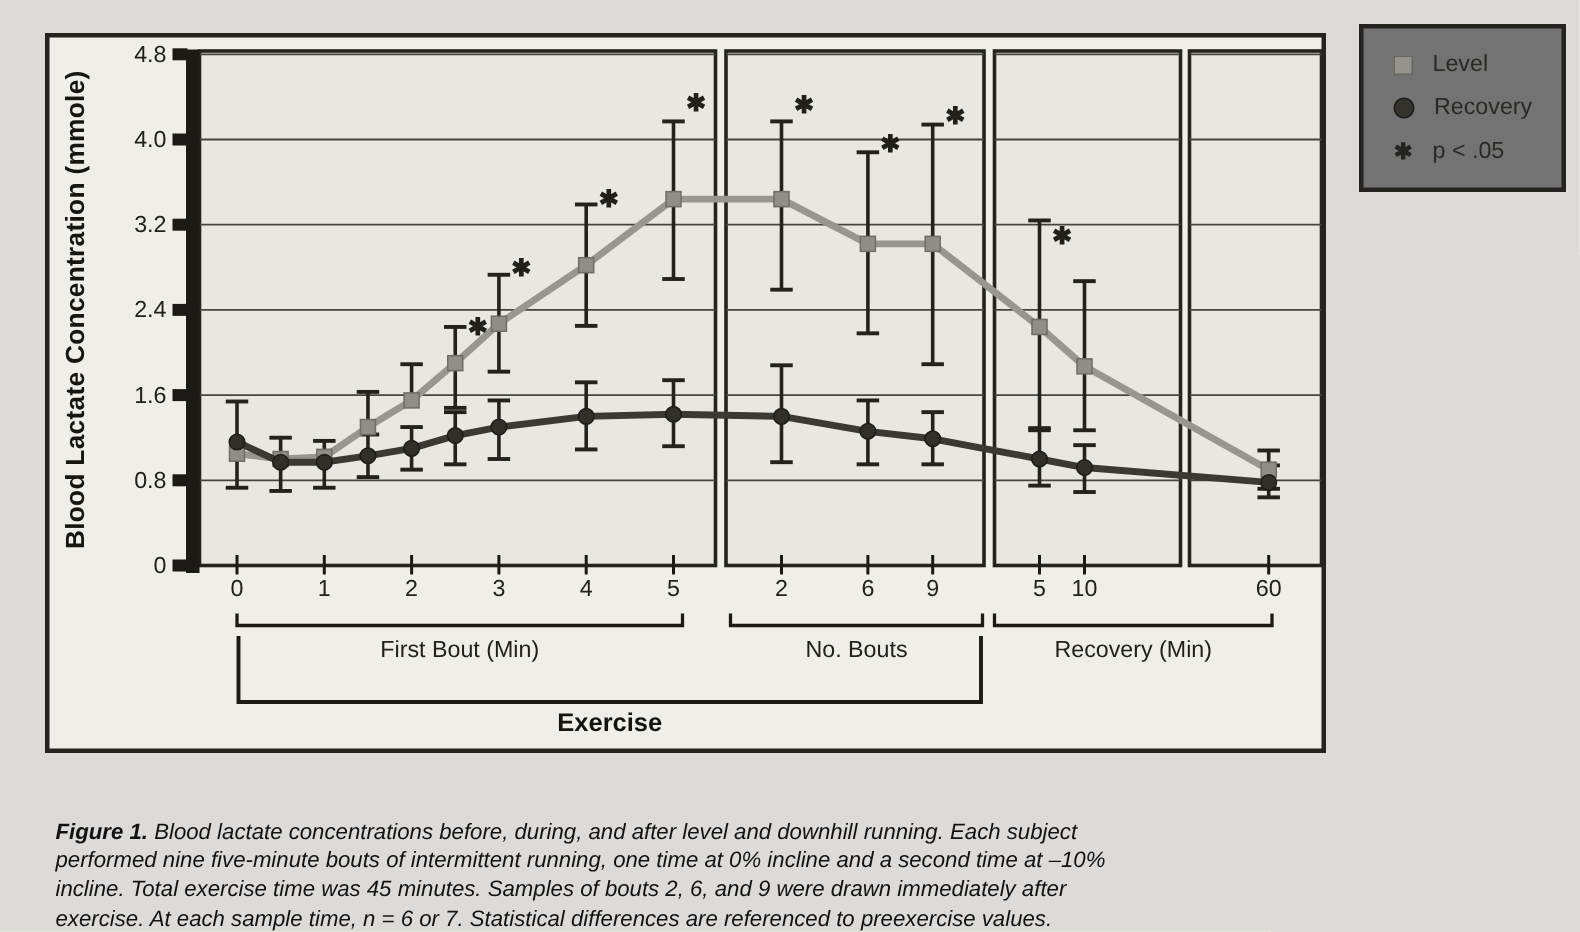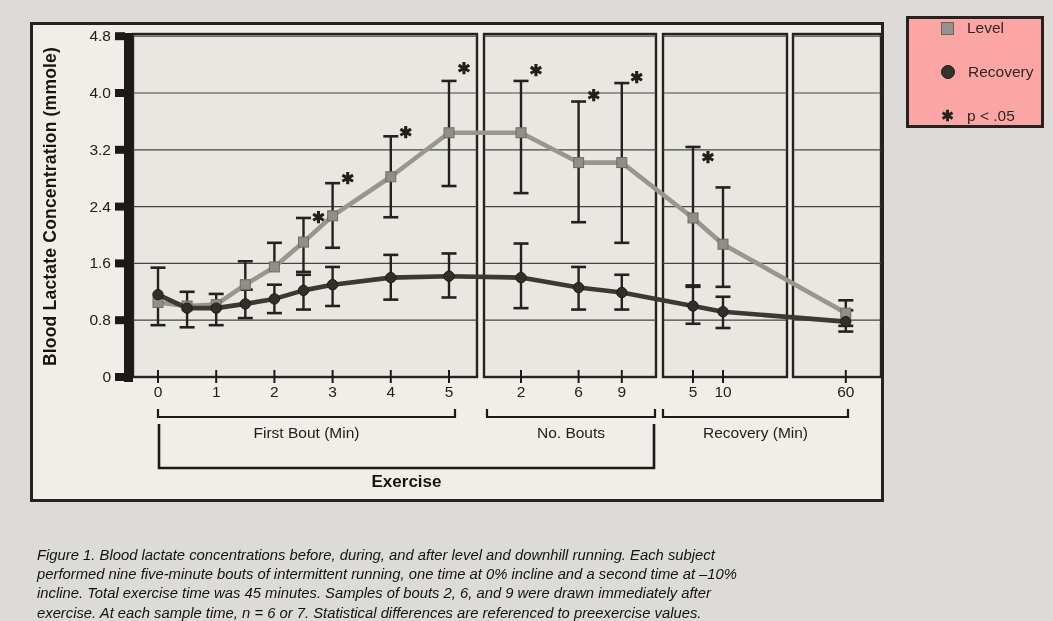--- a/index.html
+++ b/index.html
@@ -17,33 +17,33 @@
   .y-axis-label-wrap{
     position:absolute;left:32px;top:34px;width:38px;height:344px;
     display:flex;align-items:center;justify-content:center;z-index:6;
   }
   .y-axis-label-wrap span{
     transform:rotate(-90deg);white-space:nowrap;
     font-weight:bold;font-size:17.5px;letter-spacing:.2px;color:#16150f;
   }
   .legend-box{
     position:absolute;left:906px;top:16px;width:138px;height:112px;
-    border:3px solid #24231f;background:#fca5a5;z-index:6;
-    display:flex;flex-direction:column;justify-content:space-between;
-    gap:11px;padding-left:32px;box-sizing:border-box;
+    border:3px solid #24231f;background:#737373;z-index:6;
+    display:flex;flex-direction:column;justify-content:center;
+    gap:11px;padding-left:20px;box-sizing:border-box;
   }
   .legend-item{display:flex;align-items:center;gap:13px;font-size:15.5px;color:#2a2925;}
   .lg-sq{width:11px;height:11px;background:#94938c;border:1px solid #66655f;display:inline-block;}
   .lg-ci{width:12px;height:12px;background:#34332e;border:1px solid #1c1b17;border-radius:50%;display:inline-block;}
   .lg-st{font-size:15px;font-weight:bold;color:#24231d;width:13px;text-align:center;display:inline-block;}
   .caption{
     position:absolute;left:37px;top:531px;width:708px;z-index:6;
     font-style:italic;font-size:14.8px;line-height:1.3;color:#121210;
   }
-  .caption .fig-label{font-weight:normal;}
+  .caption .fig-label{font-weight:bold;}
 </style>
 </head>
 <body>
 
 <div class="figure-frame"></div>
 
 <svg id="chart" width="1053" height="621" xmlns="http://www.w3.org/2000/svg">
     <rect x="133" y="34" width="344" height="343" fill="#e8e7e2" stroke="#24231f" stroke-width="2.4"></rect>
     <line x1="133" y1="320.2" x2="477" y2="320.2" stroke="#454440" stroke-width="1.2"></line>
     <line x1="133" y1="263.4" x2="477" y2="263.4" stroke="#454440" stroke-width="1.2"></line>

